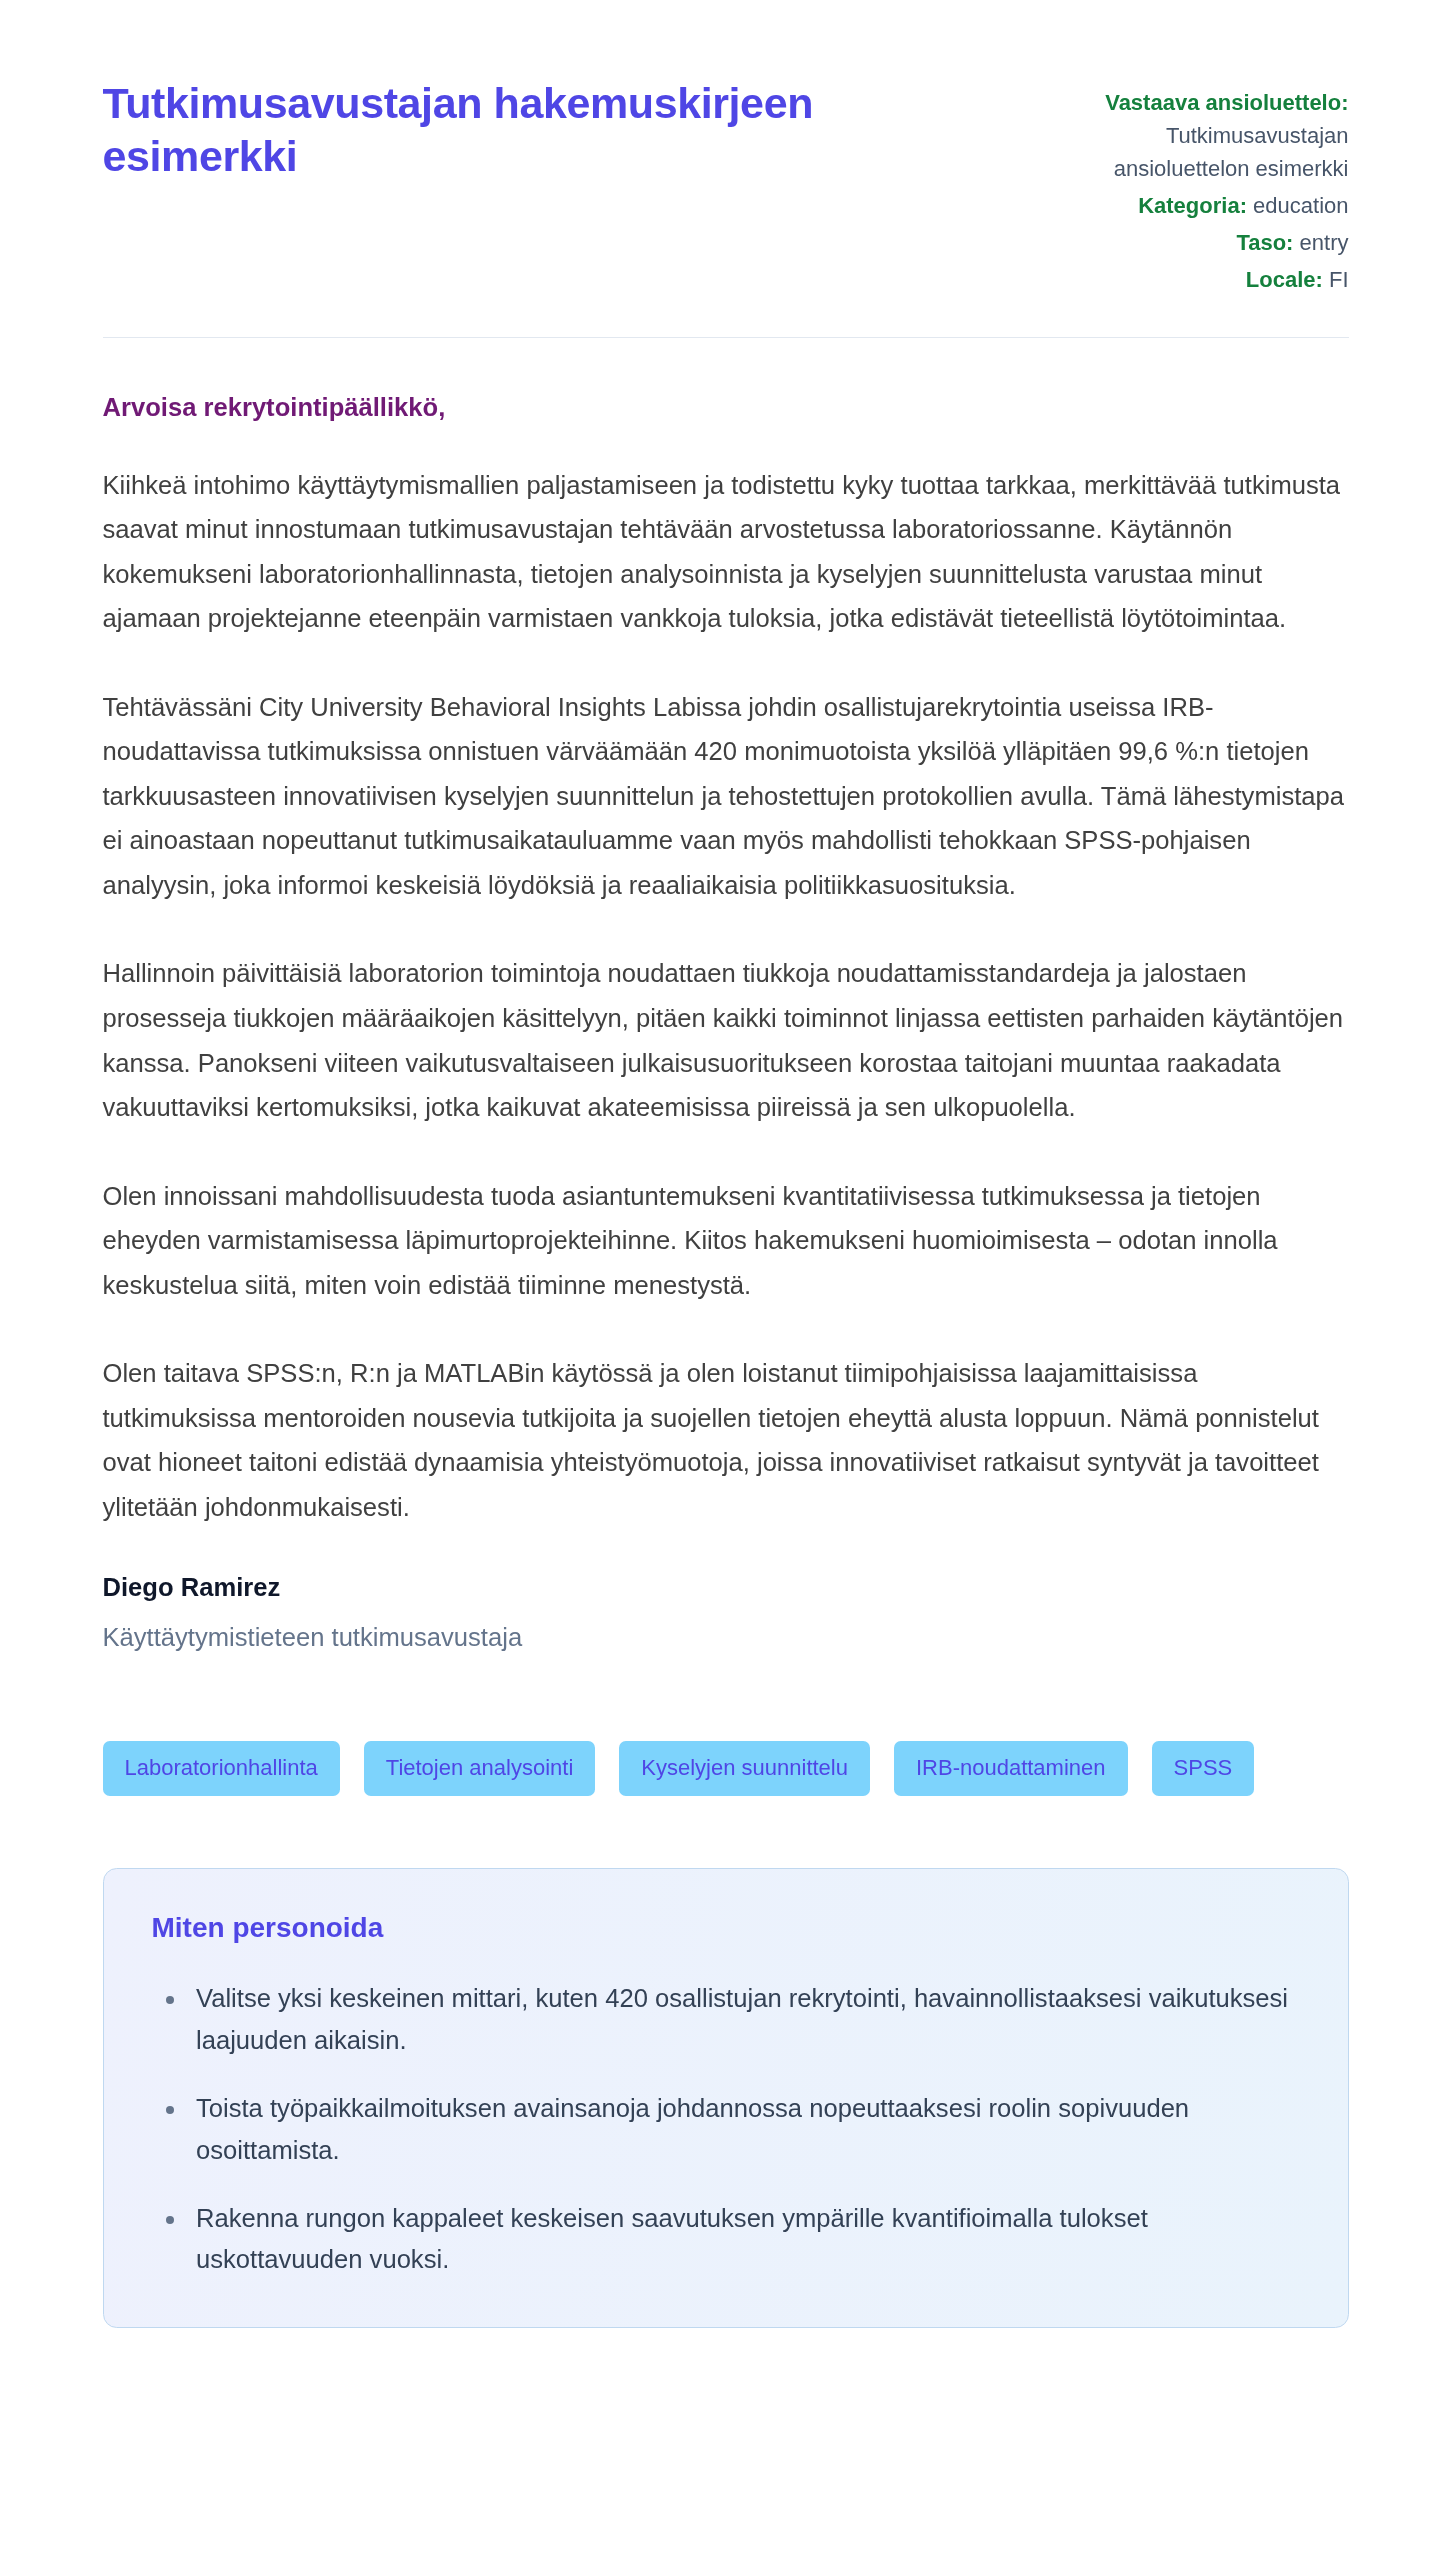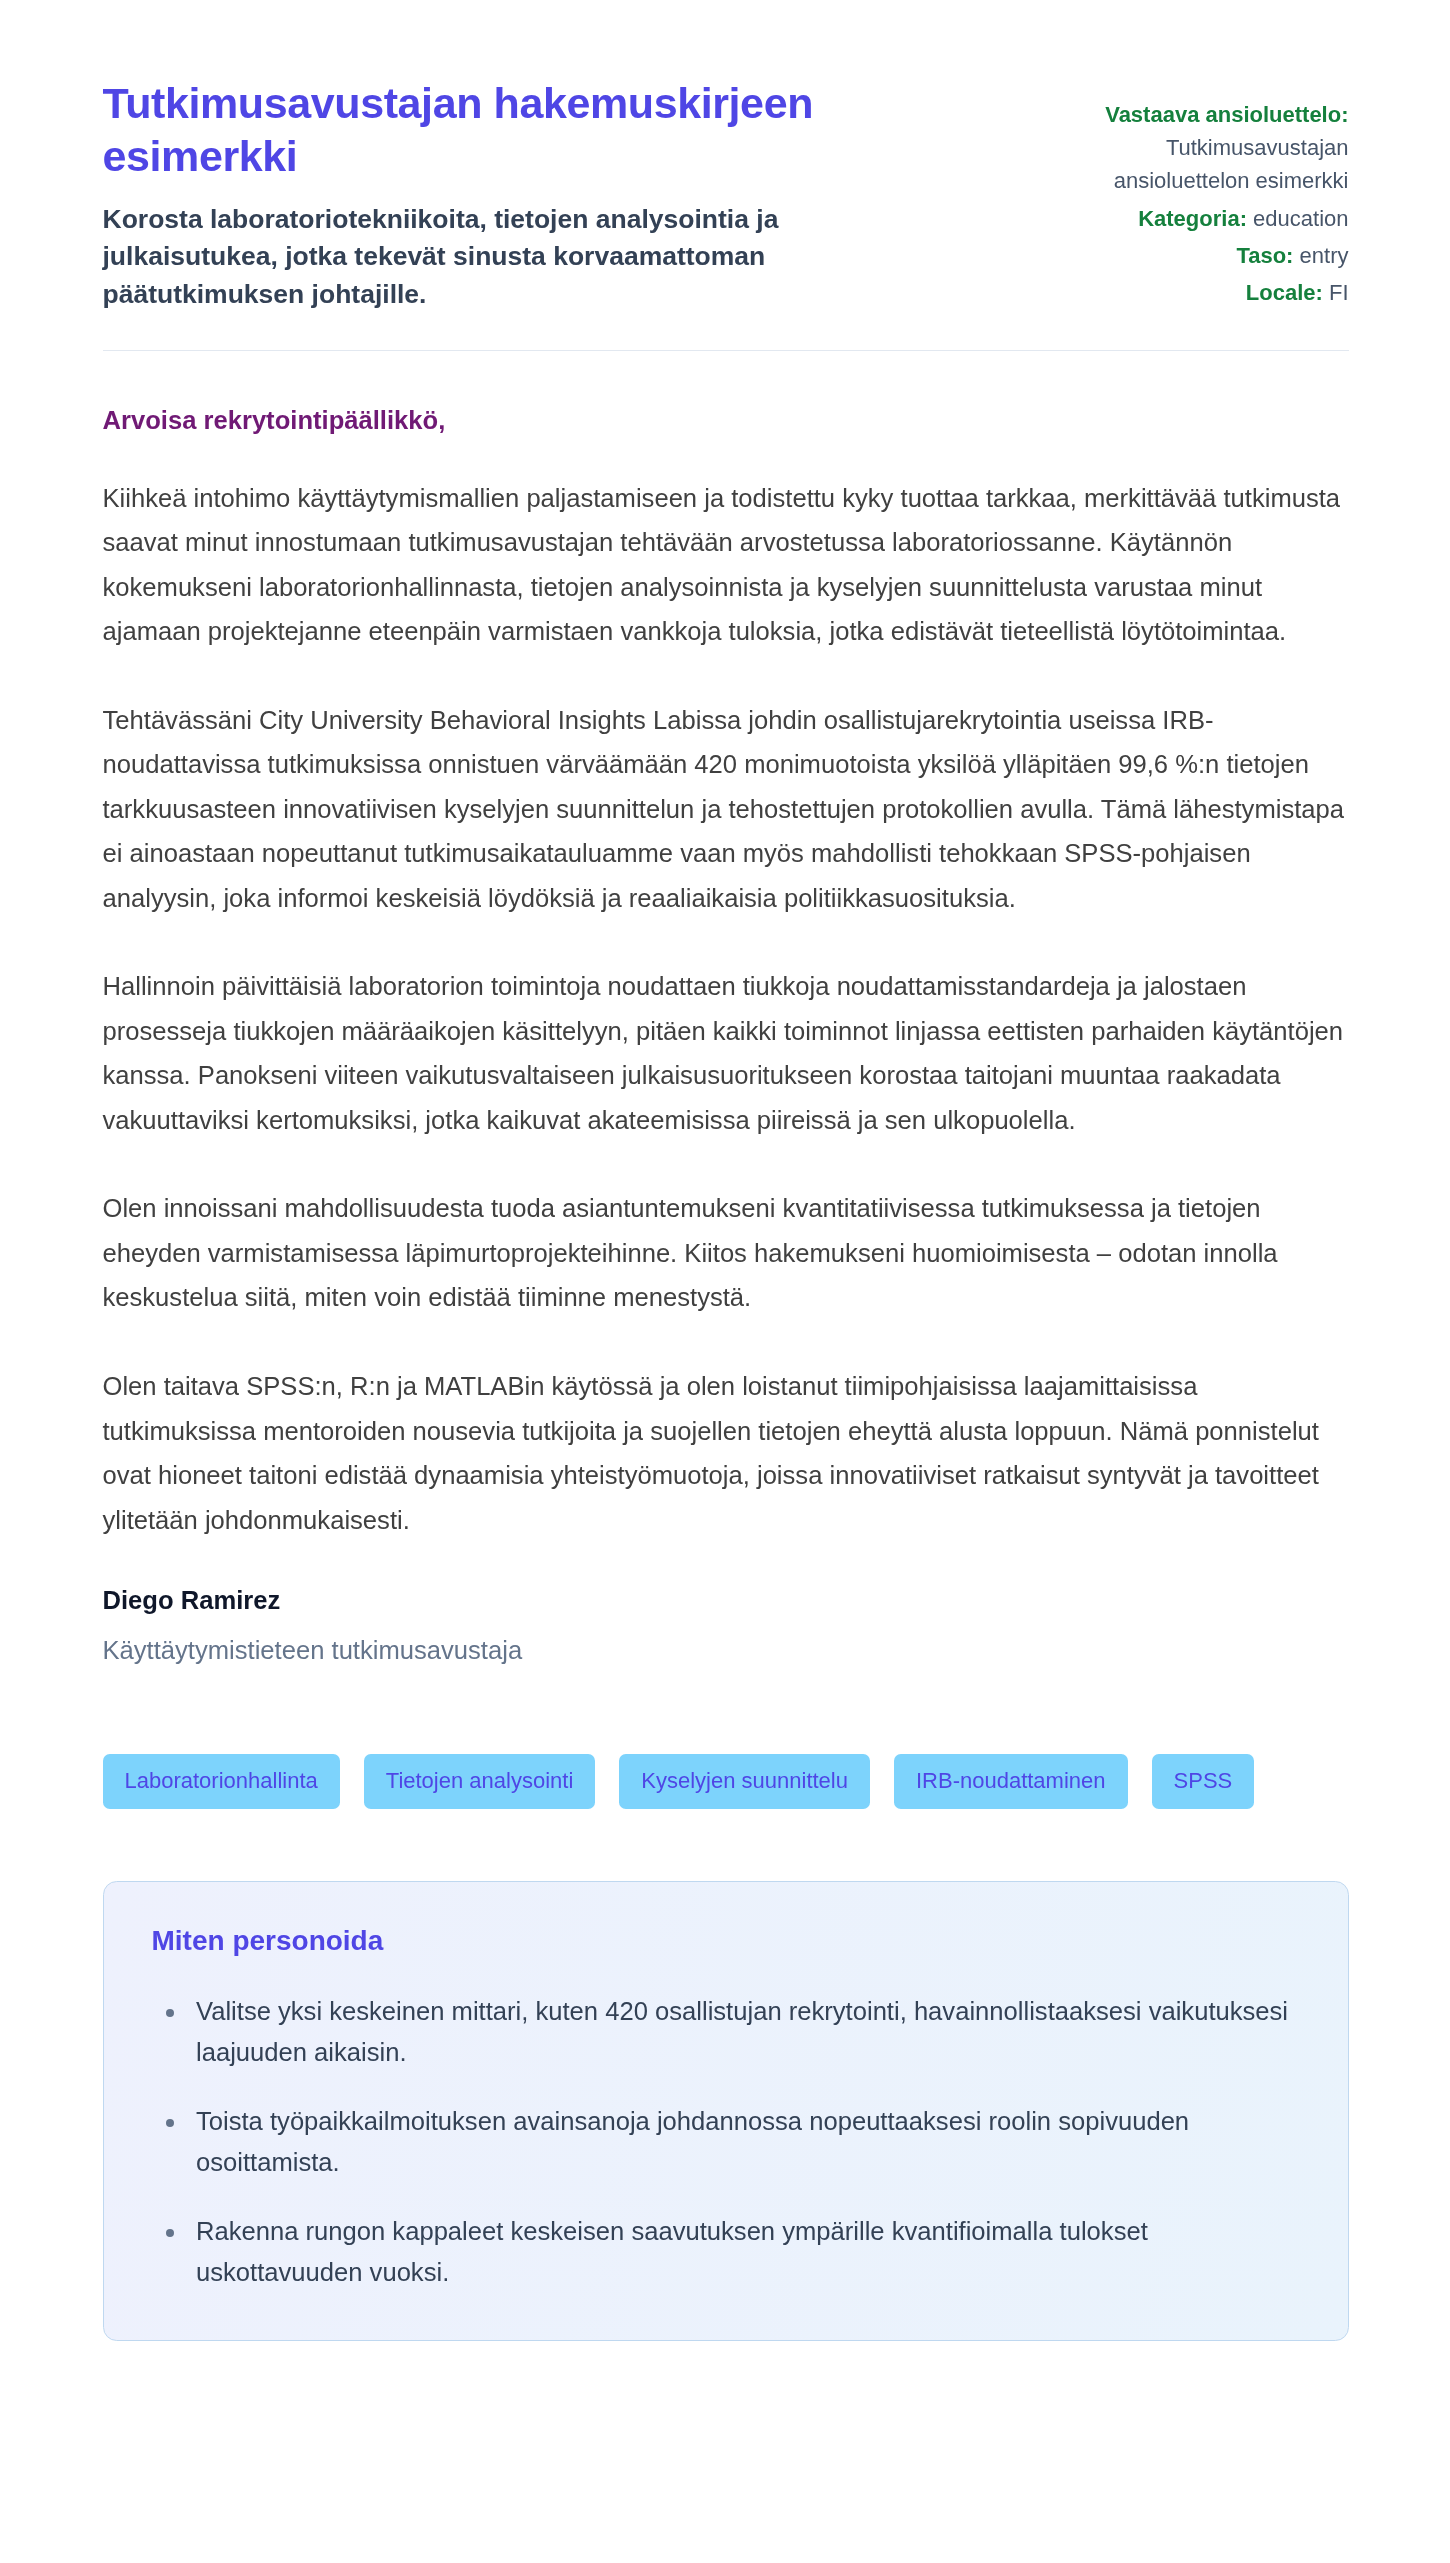--- a/index.html
+++ b/index.html
@@ -19,21 +19,21 @@
     width: 1246px;
     margin: 0 auto;
     padding-top: 77px;
     padding-bottom: 48px;
   }
 
   
   .header {
     display: flex;
     justify-content: space-between;
-    align-items: flex-end;
+    align-items: flex-start;
     gap: 41px;
   }
   .header-left { flex: 1 1 auto; min-width: 0; }
   .page-title {
     margin: 0;
     font-size: 43px;
     line-height: 1.24;
     font-weight: 700;
     color: #4F46E5;
     letter-spacing: -0.4px;
@@ -139,21 +139,20 @@
 </style>
 </head>
 <body>
 
 <div class="page">
   <div class="container">
 
     <div class="header">
       <div class="header-left">
         <h1 class="page-title">Tutkimusavustajan hakemuskirjeen esimerkki</h1>
-        <p class="page-subtitle">Korosta laboratoriotekniikoita, tietojen analysointia ja julkaisutukea, jotka tekevät sinusta korvaamattoman päätutkimuksen johtajille.</p>
       </div>
       <div class="meta">
         <div class="meta-row">
           <span class="meta-label">Vastaava ansioluettelo:</span>
           <span class="meta-value">Tutkimusavustajan ansioluettelon esimerkki</span>
         </div>
         <div class="meta-row">
           <span class="meta-label">Kategoria:</span>
           <span class="meta-value">education</span>
         </div>

